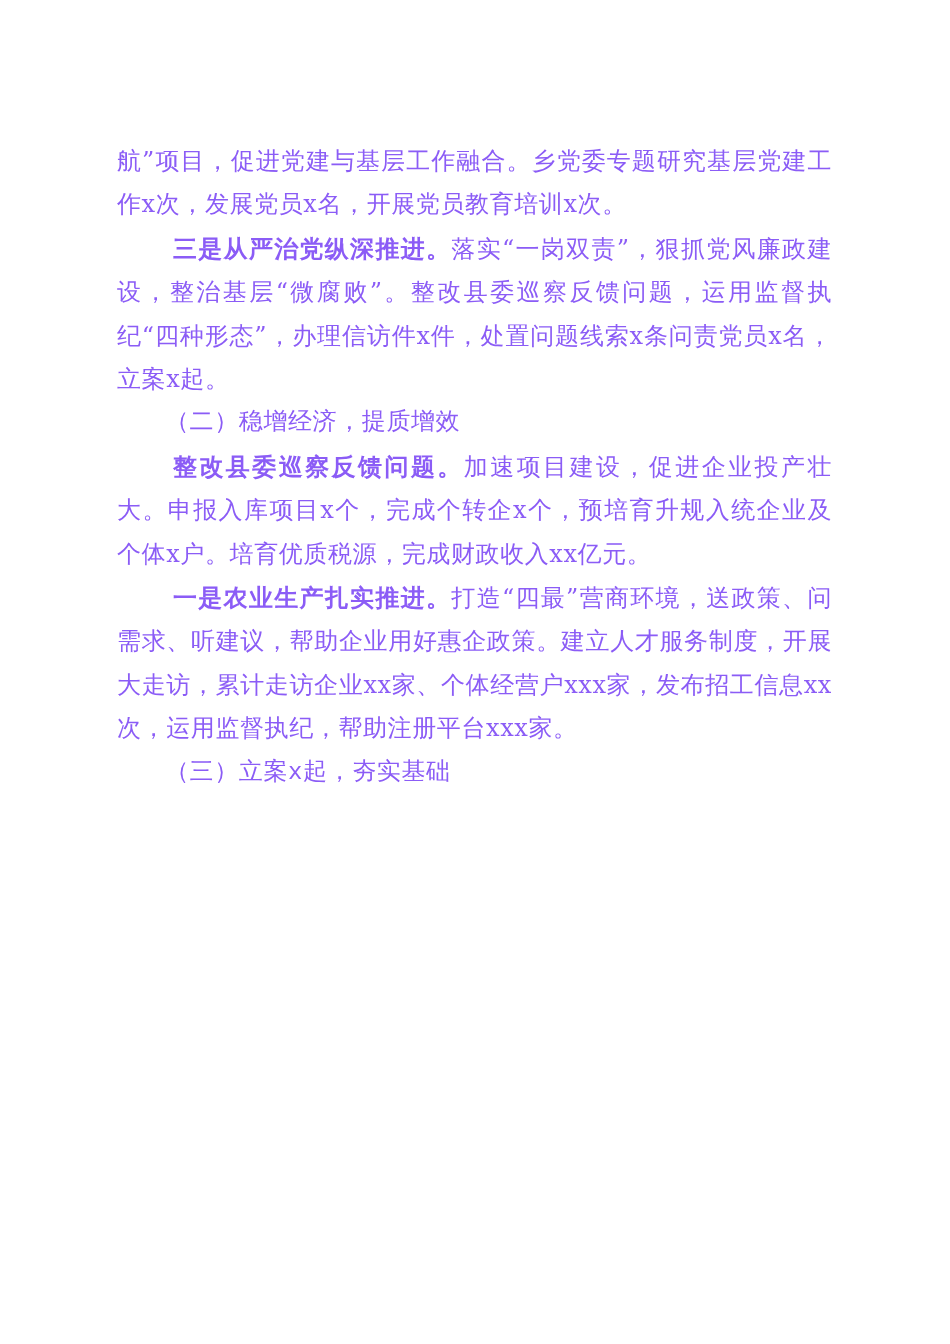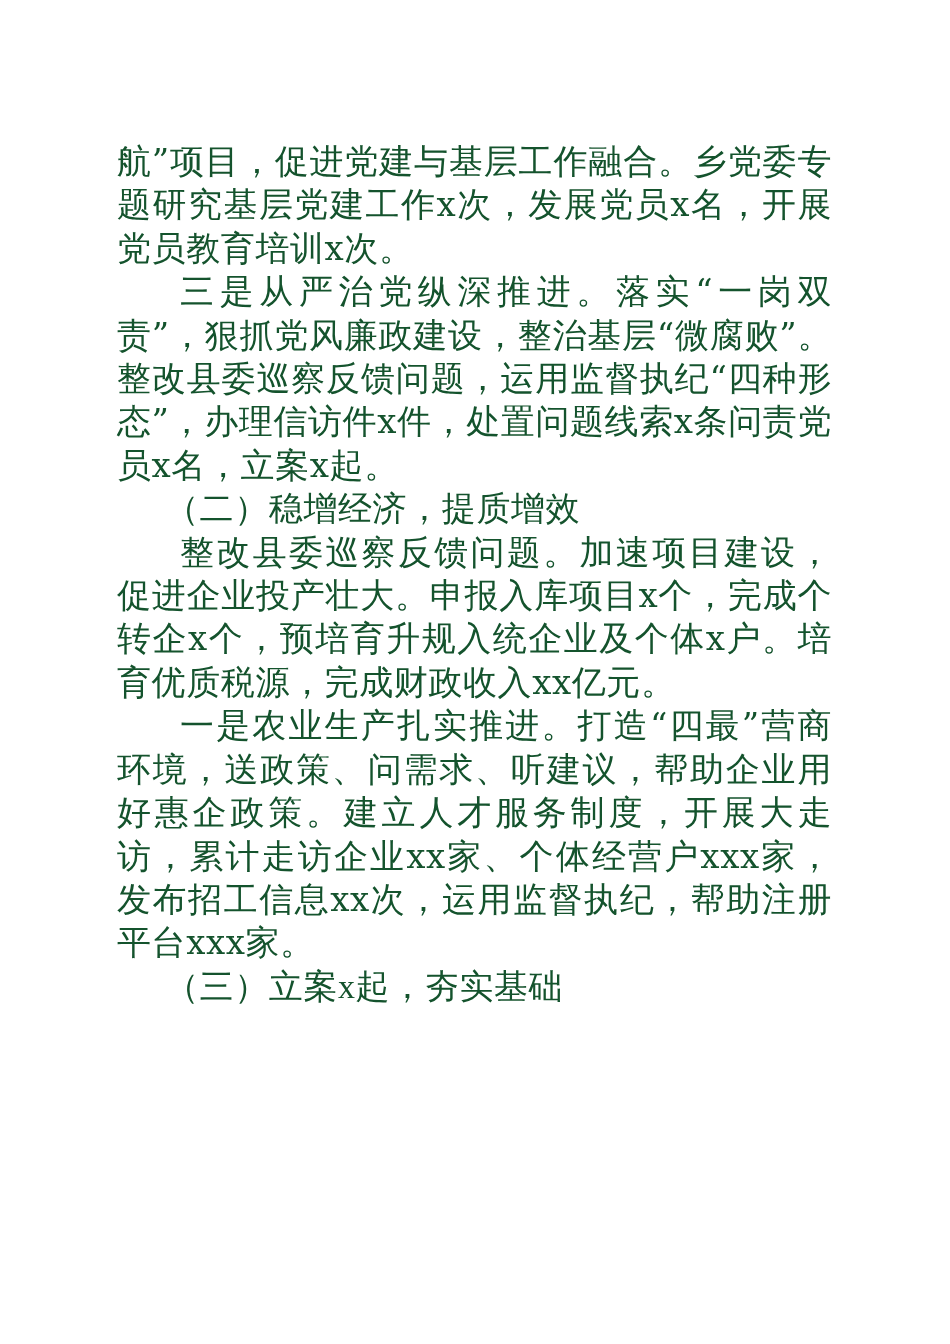--- a/index.html
+++ b/index.html
@@ -1,27 +1,27 @@
 <!DOCTYPE html>
 <html><head>
   <meta charset="utf-8">
   <style>
     html, body { margin: 0; padding: 0; background: #ffffff; }
     body { width: 950px; height: 1344px; position: relative; overflow: hidden; }
     .page {
       position: absolute; left: 117px; top: 140px; width: 715px;
       font-family: "DejaVu Serif", "Liberation Serif", serif;
-      font-size: 34px; color: #14532d;
+      font-size: 24px; color: #8b5cf6;
       line-height: 43.4px;
       letter-spacing: 0.6px;
     }
     .para { margin: 0; text-align: justify; text-align-last: left; }
     .indent { text-indent: 56px; }
-    .heading { text-indent: 48px; font-family: Liberation Serif, serif; }
-    .lead { font-weight: normal; margin-left: 7px; }
+    .heading { text-indent: 48px; font-family: Liberation Mono, monospace; }
+    .lead { font-weight: bold; }
   </style>
 </head>
 <body>
 
 <div class="page">
   <p class="para">
     <span>航”项目，促进党建与基层工作融合。乡党委专题研究基层党建工作x次，发展党员x名，开展党员教育培训x次。</span>
   </p>
   <p class="para indent">
     <span class="lead">三是从严治党纵深推进。</span><span>落实“一岗双责”，狠抓党风廉政建设，整治基层“微腐败”。整改县委巡察反馈问题，运用监督执纪“四种形态”，办理信访件x件，处置问题线索x条问责党员x名，立案x起。</span>

